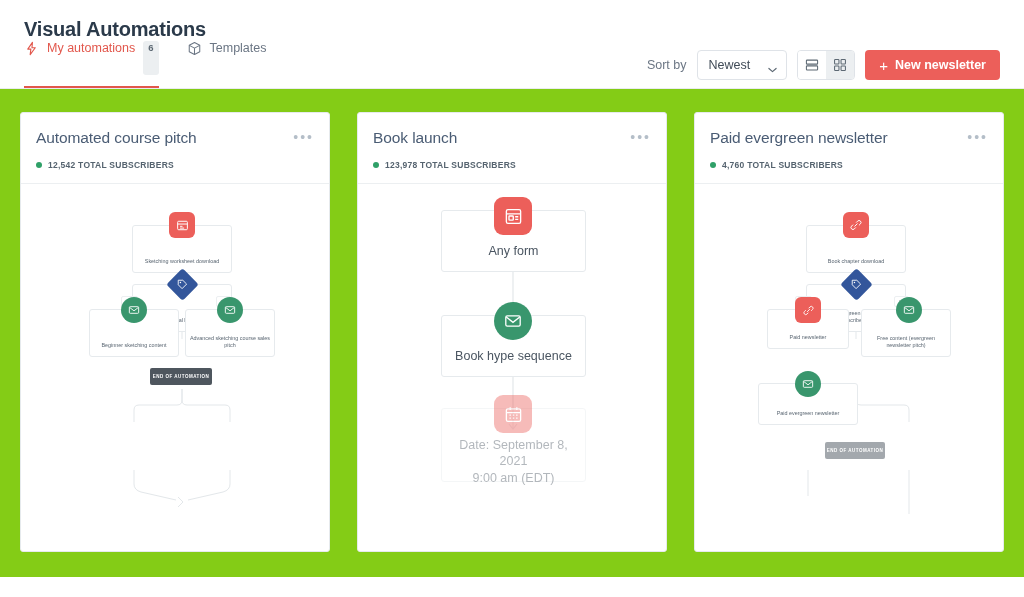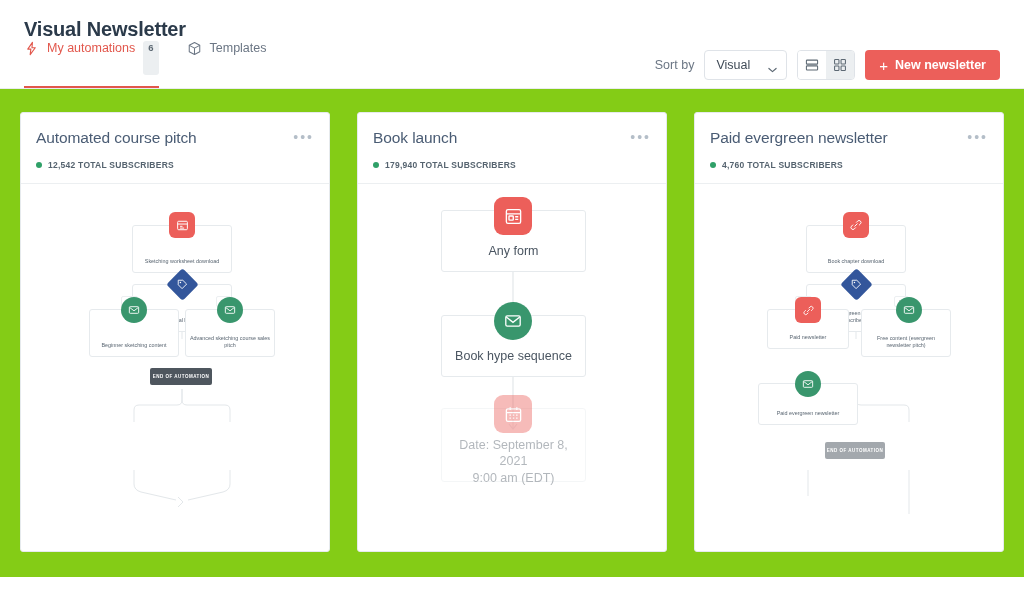--- a/index.html
+++ b/index.html
@@ -257,21 +257,21 @@
   .big .nicon.sq, .big .nicon.circ { width: 38px; height: 38px; border-radius: 9px; }
   .big .nicon.circ { border-radius: 50%; }
   .faded { opacity: 0.42; }
 
   .sm .nlabel { font-size: 5.4px; }
 </style>
 </head>
 <body>
 
 <div class="page-header">
-  <div class="page-title">Visual Newsletter</div>
+  <div class="page-title">Visual Automations</div>
 </div>
 
 <div class="toolbar">
 
   <div class="tabs">
 
     <div class="tab active">
       <span class="ticon">
         <svg viewBox="0 0 16 16" width="15" height="15" fill="none" stroke="#e2574c" stroke-width="1.2" stroke-linejoin="round">
           <path d="M9 1.5 4 8.6h3.3L6.6 14.5 12 7.2H8.5z"></path>
@@ -290,21 +290,21 @@
       </span>
       <span>Templates</span>
     </div>
 
   </div>
 
   <div class="toolbar-right">
     <span class="sortby-label">Sort by</span>
 
     <div class="select-box">
-      <span>Visual</span>
+      <span>Newest</span>
       <span class="chev">
         <svg viewBox="0 0 10 6" width="9" height="6" fill="none" stroke="#5c6873" stroke-width="1.3" stroke-linecap="round" stroke-linejoin="round">
             <path d="M1 1.3 5 4.8 9 1.3"></path>
           </svg>
       </span>
     </div>
 
     <div class="view-toggle">
       <div class="vbtn">
         <svg viewBox="0 0 16 16" width="14" height="14" fill="none" stroke="#5c6873" stroke-width="1.2">
@@ -405,21 +405,21 @@
   </div>
 
   <div class="card">
     <div class="card-head">
       <div class="card-title-row">
         <div class="card-title">Book launch</div>
         <div class="dots">•••</div>
       </div>
       <div class="subs-row">
         <span class="dot-green"></span>
-        <span class="subs-text">179,940 TOTAL SUBSCRIBERS</span>
+        <span class="subs-text">123,978 TOTAL SUBSCRIBERS</span>
       </div>
     </div>
     <div class="card-body big">
       <div class="flow">
         <svg class="lines" width="310" height="330" viewBox="0 0 310 330">
           <g stroke="#e3e7ea" stroke-width="1.2" fill="none">
             <path d="M155 78 L155 135"></path>
             <path d="M155 190 L155 244"></path>
           </g>
           <path d="M151 240 l4 5 4 -5" fill="none" stroke="#dfe3e6" stroke-width="1.2"></path>

